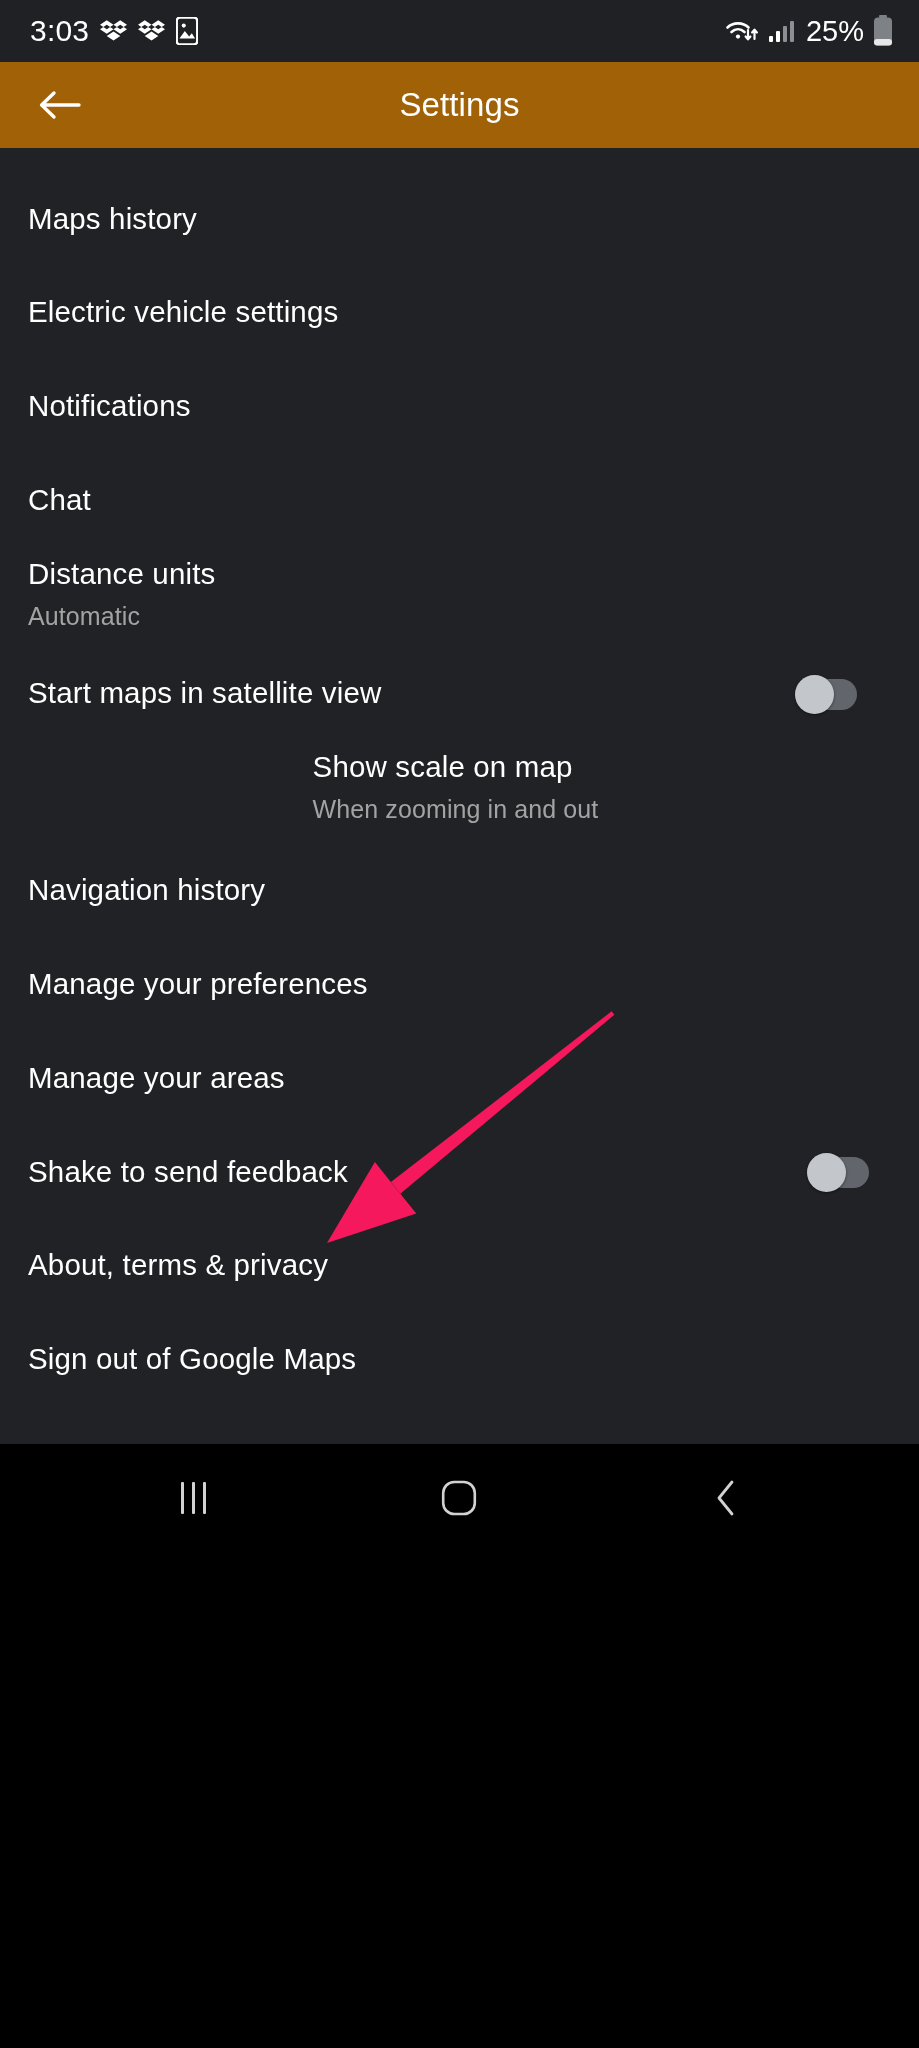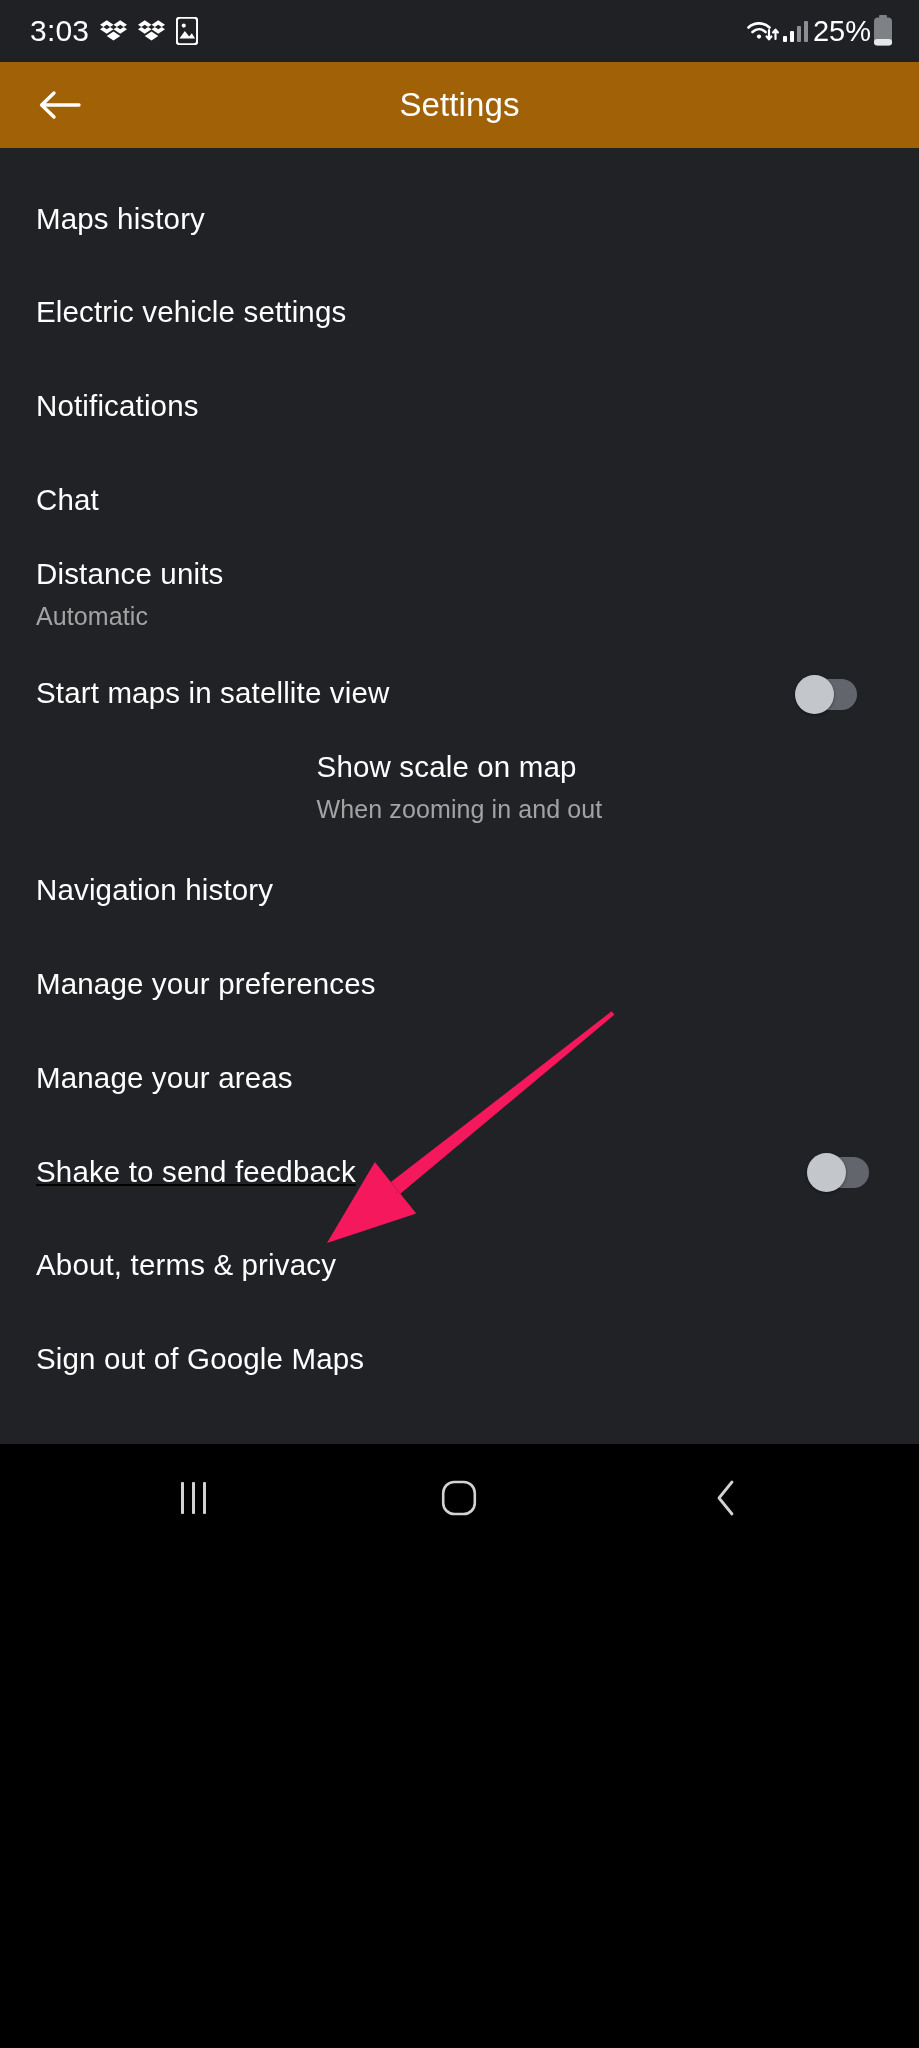--- a/index.html
+++ b/index.html
@@ -31,21 +31,21 @@
     z-index:5;
   }
   .sb-left { display:flex; align-items:center; gap:11px; }
   .sb-clock {
     color:#ffffff;
     font-size:30px;
     letter-spacing:0.2px;
     line-height:1;
     font-weight:400;
   }
-  .sb-right { display:flex; align-items:center; gap:2px;text-align:center; }
+  .sb-right { display:flex; align-items:center; gap:9px;text-align:center; }
   .sb-batt-text {
     color:#ffffff; font-size:29px; line-height:1; font-weight:400;
     margin-left:3px;
   }
   .icon-box { display:flex; align-items:center; }
 
   
   .appbar {
     flex:0 0 86px;
     background:#a16207;
@@ -72,21 +72,21 @@
     background:#212226;
     padding-top:6px;
     position:relative;
     overflow:hidden;
   }
   .row {
     min-height:94px;
     display:flex;
     align-items:center;
     justify-content:space-between;
-    padding:0 36px 0 36px;
+    padding:0 36px 0 28px;
     position:relative;
   }
   .row.two-line { min-height:94px; }
   .row-texts { display:flex; flex-direction:column; justify-content:center; }
   .row-title {
     color:#ffffff;
     font-size:29.5px;
     font-weight:400;
     letter-spacing:0.15px;
     line-height:1.18;
@@ -275,21 +275,21 @@
       <div class="row" style="position: absolute; left: 0px; right: 0px; top: 789.6px; height: 94px;">
         <div class="row-texts">
           <div class="row-title">Manage your preferences</div>
         </div>
       </div>
       <div class="row" style="position: absolute; left: 0px; right: 0px; top: 883.3px; height: 94px;">
         <div class="row-texts">
           <div class="row-title">Manage your areas</div>
         </div>
       </div>
-      <div class="row" style="position: absolute; left: 0px; right: 0px; top: 977px; height: 94px; text-decoration: underline;">
+      <div class="row" style="position: absolute; left: 0px; right: 0px; top: 977px; height: 94px;">
         <div class="row-texts">
           <div class="row-title">Shake to send feedback</div>
         </div>
         <div class="toggle">
           <div class="track"></div>
           <div class="thumb"></div>
         </div>
       </div>
       <div class="row" style="position: absolute; left: 0px; right: 0px; top: 1070.7px; height: 94px;">
         <div class="row-texts">

